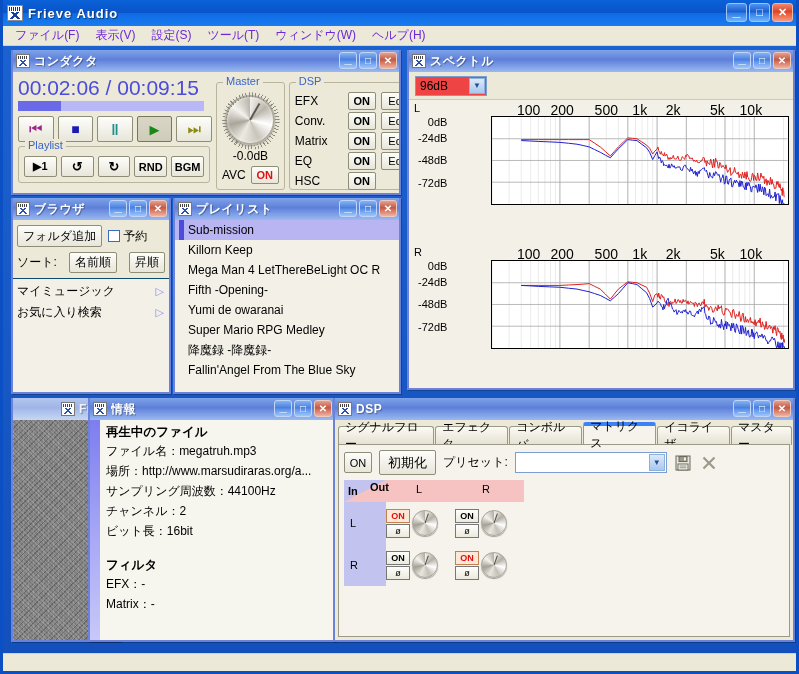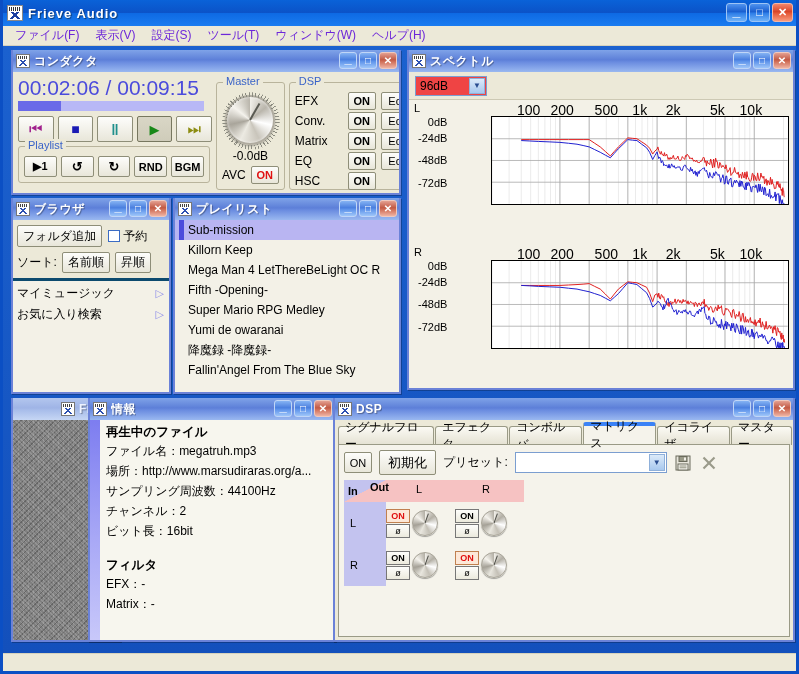--- a/index.html
+++ b/index.html
@@ -208,26 +208,26 @@
   .spec-chanlab { position:absolute; left:5px; top:2px; font-size:11px; color:#000; }
   .spec-plot-wrap { display:flex;gap:41px; }
   .spec-yaxis { width:42px; position:relative; }
   .spec-yaxis span { position:absolute; right:3px; font-size:11px; color:#000; transform:translateY(-50%); }
   .spec-plot { flex:1 1 auto; border:1px solid #000; background:#fff; position:relative; }
   .spec-plot svg { display:block; width:100%; height:100%; }
 
   
   #win-browser { left:8px; top:152px; width:160px; height:196px; }
   #browser-body { background:#f3f1e7; display:flex; flex-direction:column; }
-  #browser-toolbar { background:#ece9d8; padding:5px 4px; border-bottom:3px solid #0c4a6e; }
+  #browser-toolbar { background:#ece9d8; padding:5px 4px; border-bottom:1px solid #0c4a6e; }
   .brow-row1 { display:flex; align-items:center; gap:6px; margin-bottom:5px; }
   #btn-addfolder { height:22px; padding:0 5px; font-size:12px; }
   .chk-wrap { display:flex; align-items:center; gap:3px; font-size:12px; }
   .chk { width:12px; height:12px; border:1px solid #3b6cc4; background:#fff; }
-  .brow-row2 { display:flex; align-items:center; gap:5px; font-size:12px; }
+  .brow-row2 { display:flex; align-items:center; gap:12px; font-size:12px; }
   .brow-row2 .btn { height:21px; padding:0 5px; font-size:12px; }
   #browser-list { flex:1 1 auto; background:#f3f1e7; padding-top:2px; }
   .brow-item {
     display:flex; align-items:center; justify-content:space-between;
     padding:2px 5px 2px 4px; font-size:12px; cursor:pointer;
   }
   .brow-item .tri { color:#8a8ae8; font-size:11px; }
 
   
   #win-playlist { left:170px; top:152px; width:228px; height:196px; }
@@ -706,25 +706,25 @@
           <div class="pl-item">
             <span class="marker"></span>
             <span>Mega Man 4 LetThereBeLight OC R</span>
           </div>
           <div class="pl-item">
             <span class="marker"></span>
             <span>Fifth -Opening-</span>
           </div>
           <div class="pl-item">
             <span class="marker"></span>
-            <span>Super Mario RPG Medley</span>
+            <span>Yumi de owaranai</span>
           </div>
           <div class="pl-item">
             <span class="marker"></span>
-            <span>Yumi de owaranai</span>
+            <span>Super Mario RPG Medley</span>
           </div>
           <div class="pl-item">
             <span class="marker"></span>
             <span>降魔録 -降魔録-</span>
           </div>
           <div class="pl-item">
             <span class="marker"></span>
             <span>Fallin'Angel From The Blue Sky</span>
           </div>
         </div>

